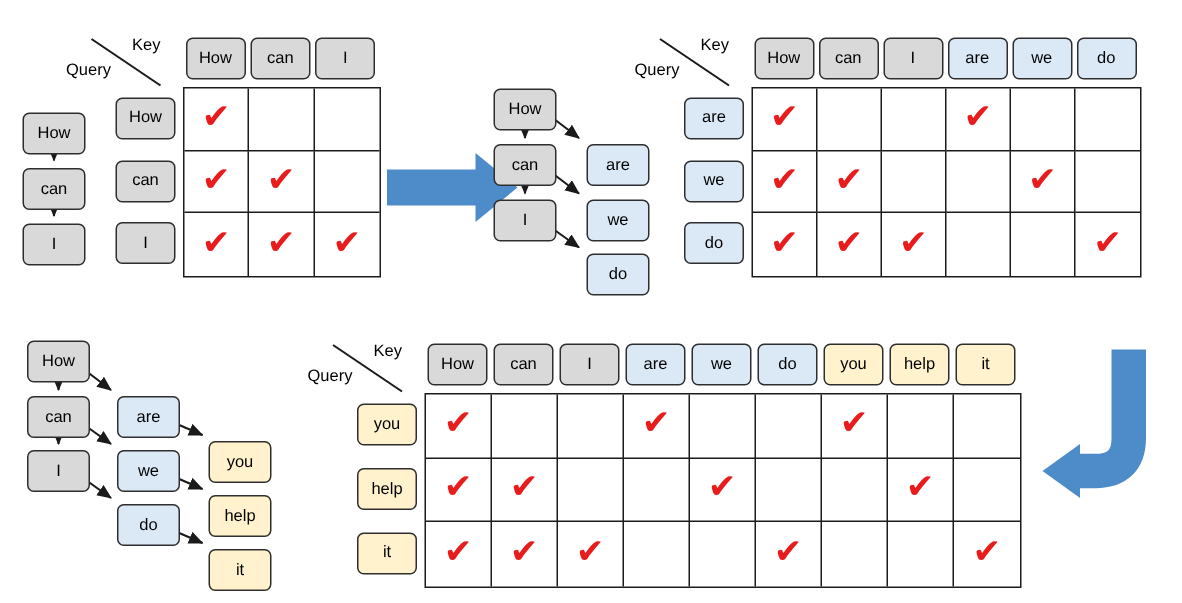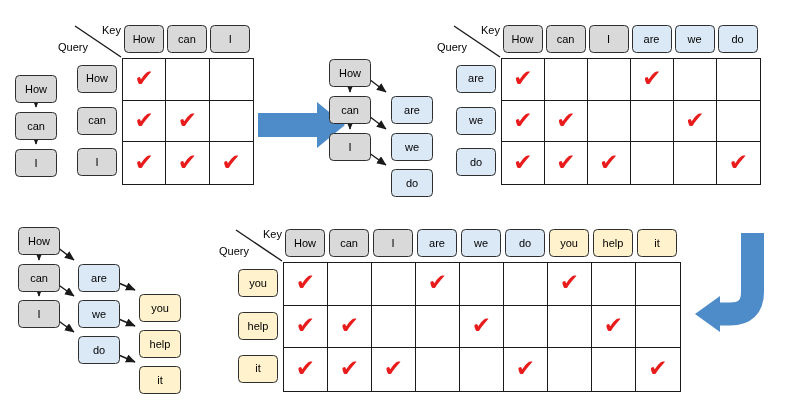--- a/index.html
+++ b/index.html
@@ -22,21 +22,21 @@
   .tree .chip { position:absolute; width:42px; }
 
   
   .matrix {
     position:absolute;
     display:grid;
     grid-template-columns: var(--lw) max-content;
     grid-template-rows: 34px max-content;
   }
   .corner { position:relative; }
-  .kq { position:absolute; right:0; top:0; width:64px; height:34px; font-size:11px; }
+  .kq { position:absolute; right:14px; top:0; width:64px; height:34px; font-size:11px; }
   .kq svg { position:absolute; left:0; top:0; overflow:visible; }
   .kq .key   { position:absolute; right:1px; top:0; }
   .kq .query { position:absolute; left:0; bottom:5px; }
 
   .colchips {
     display:grid; grid-template-columns:repeat(var(--n), var(--cw));
     align-items:end; justify-items:center;
   }
   .colchips .chip { margin-bottom:5px; }
 

